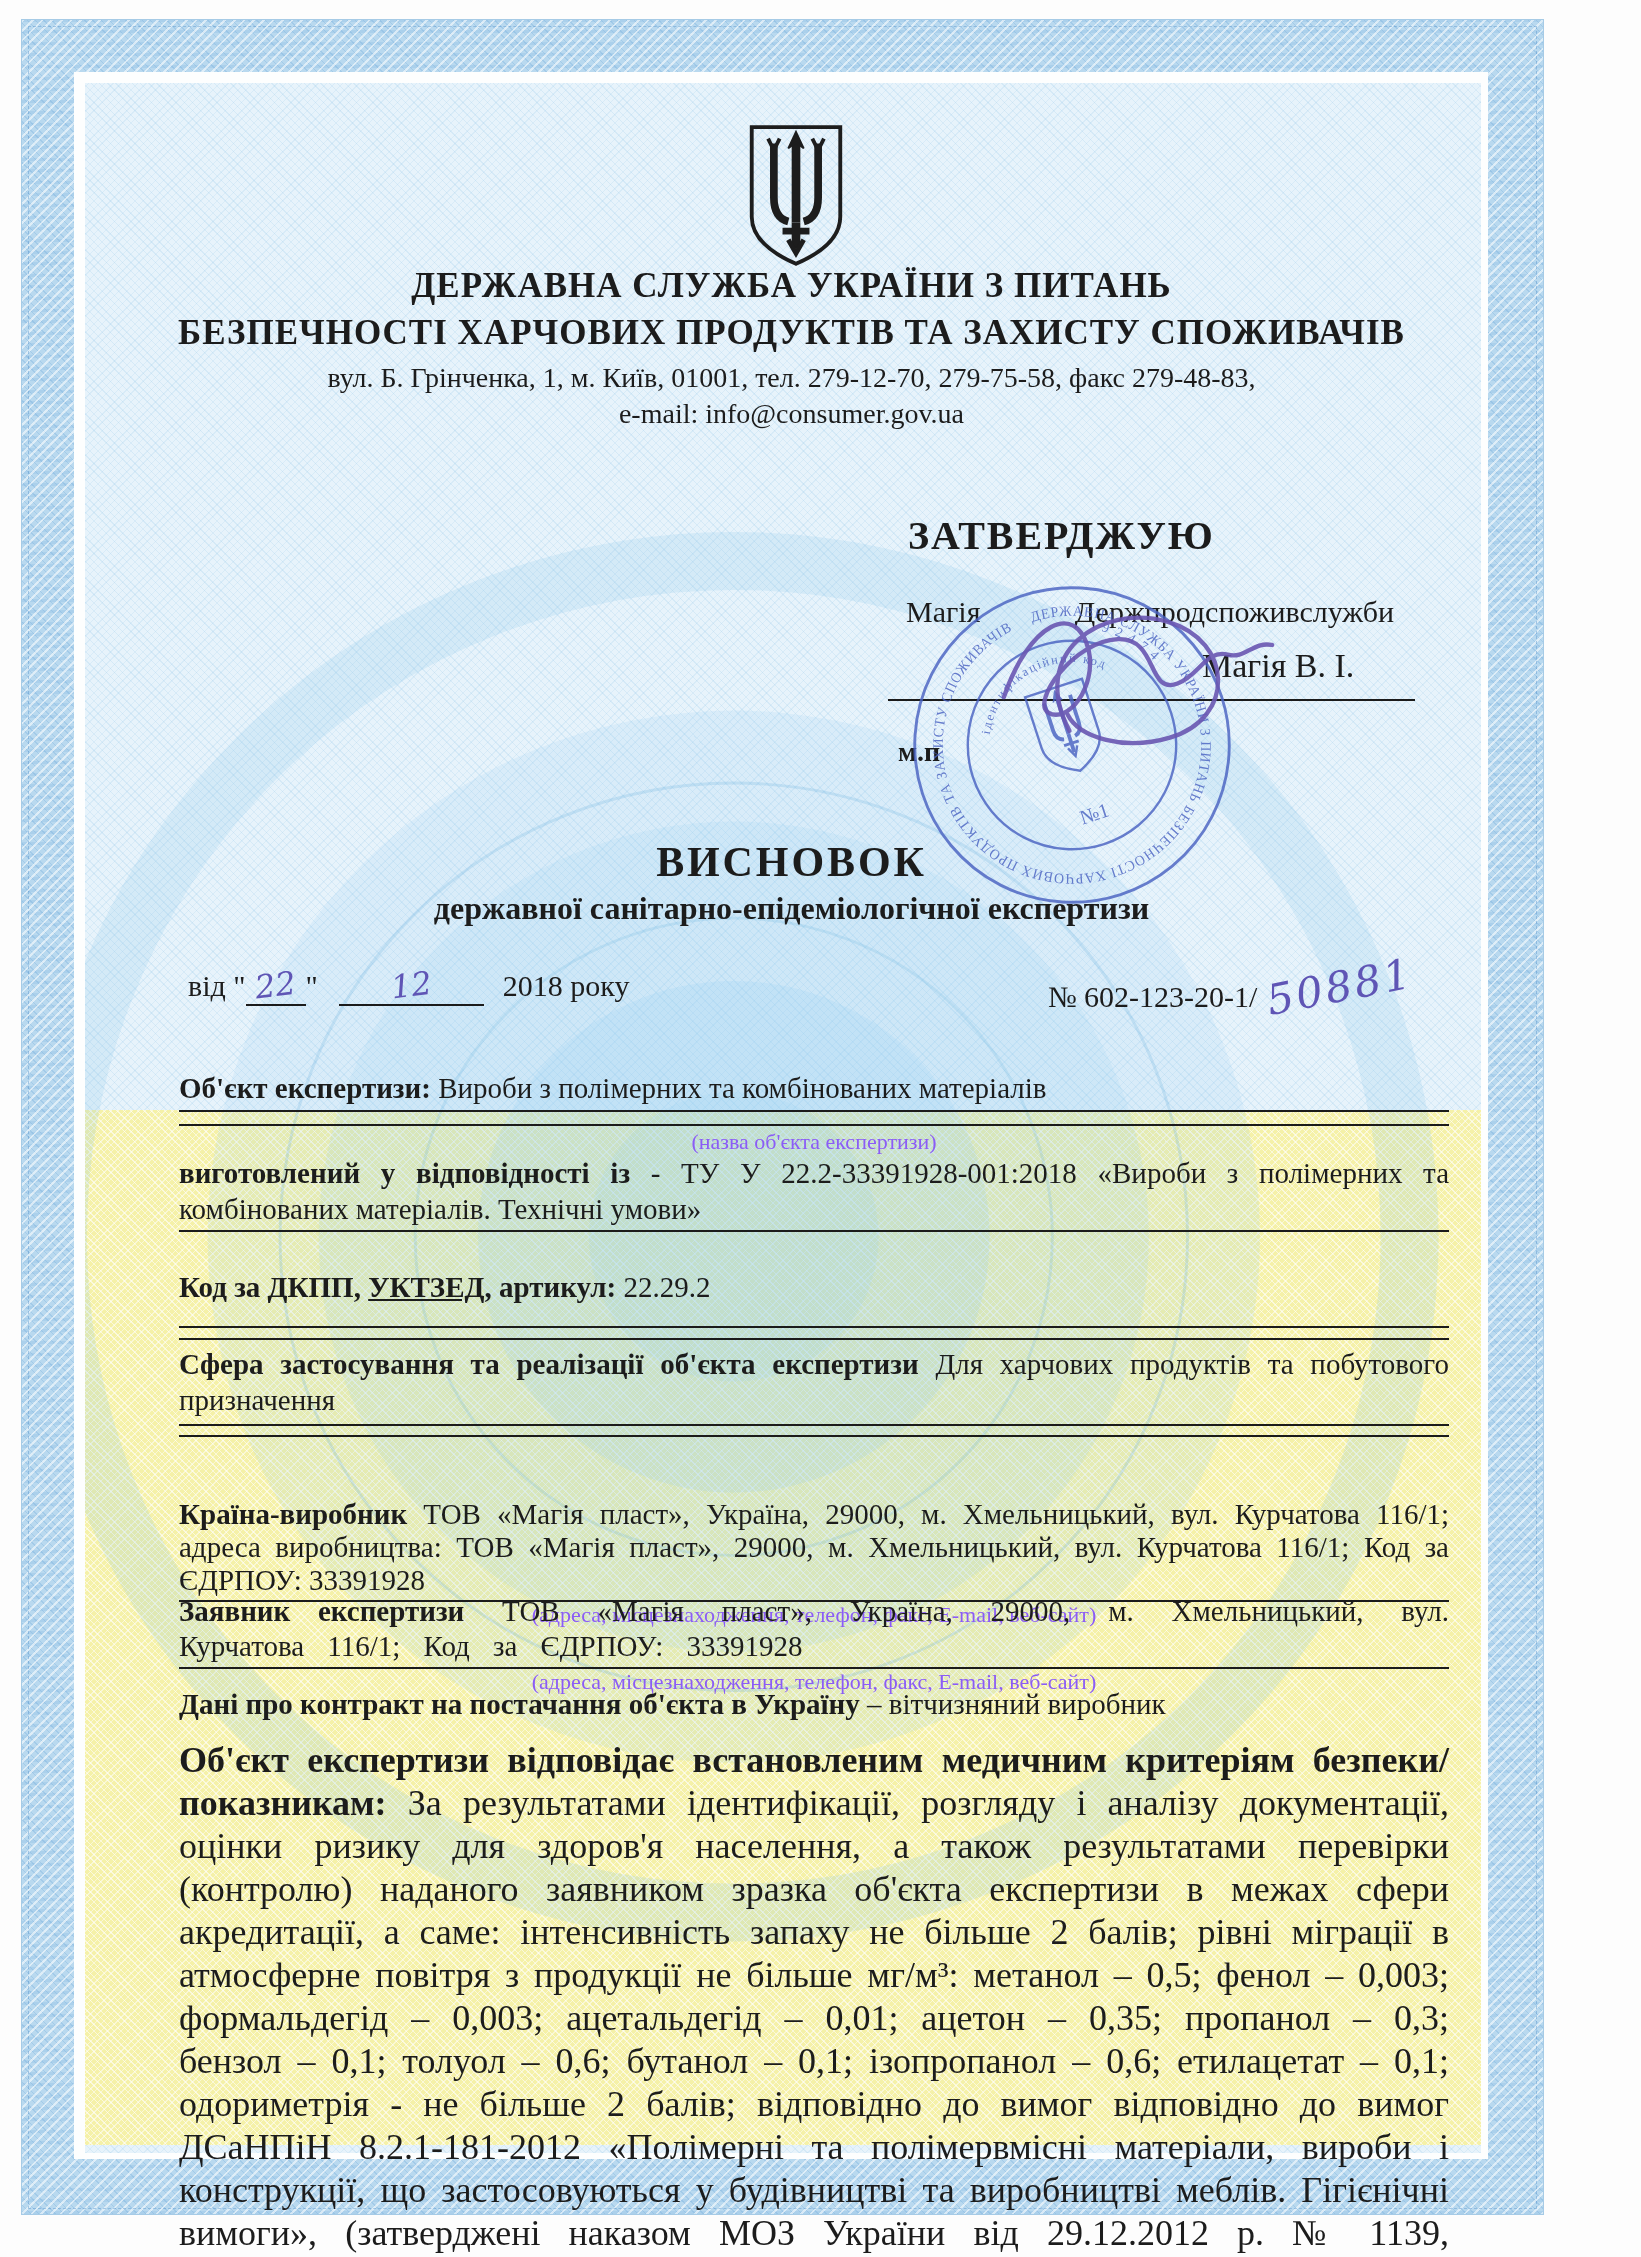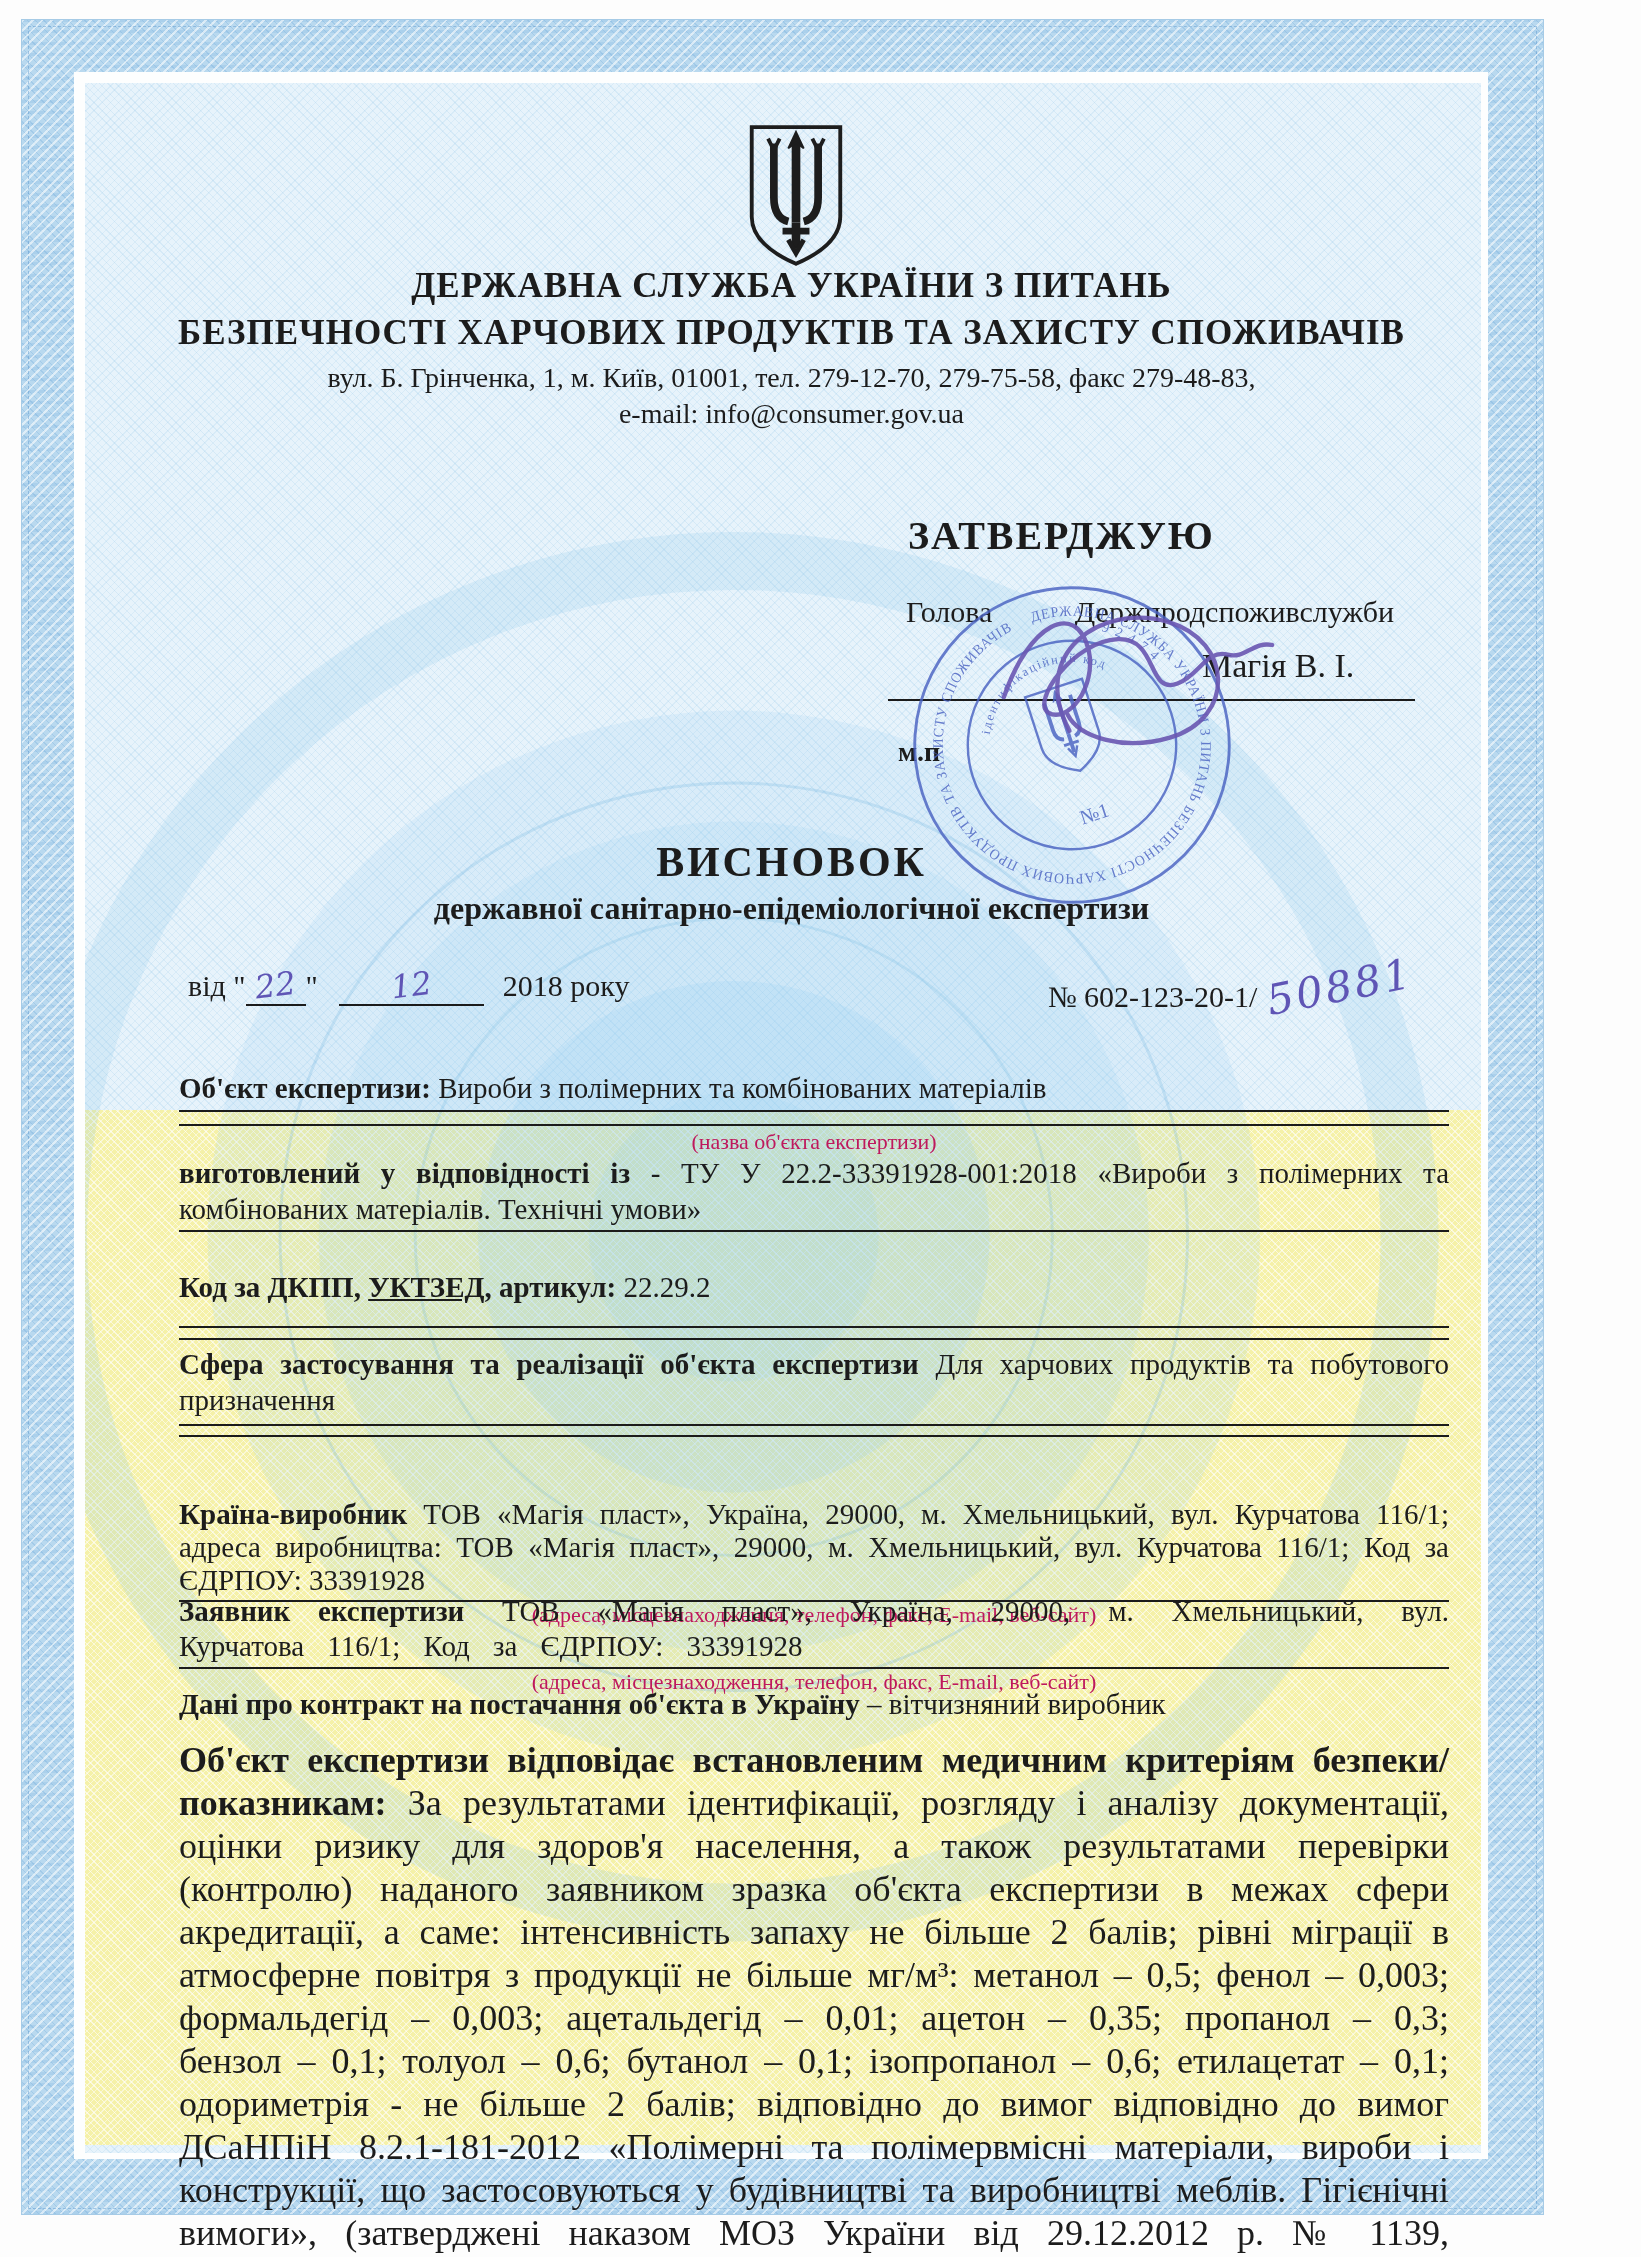--- a/index.html
+++ b/index.html
@@ -33,21 +33,21 @@
   
   .abs{position:absolute;}
   .center{text-align:center;}
   .b{font-weight:bold;}
   .fs36{font-size:35px;} .fs33{font-size:32px;} .fs31{font-size:30px;}
   .fs29{font-size:28px;}
   .field{position:absolute;left:179px;width:1270px;}
   .field .txt{font-size:29px;line-height:36px;text-align:justify;}
   .rule{border-top:2.9px solid #1b1b1b;height:0;}
   .rule2{border-top:2.4px solid #1b1b1b;height:0;}
-  .caption{font-size:22px;text-align:center;color:#be185d;margin-top:3.9px;}
+  .caption{font-size:22px;text-align:center;color:#8b5cf6;margin-top:3.9px;}
   .hw{display:inline-block;font-style:italic;color:#5f55b5;transform:rotate(-7deg);
       font-family:"DejaVu Serif","Liberation Serif",serif;}
   .blank{display:inline-block;border-bottom:2.4px solid #1b1b1b;text-align:center;vertical-align:baseline;}
 
   .para{font-size:36px;line-height:43px;text-align:justify;word-spacing:0.12em;}
 </style>
 </head>
 <body>
 
 <div class="page">
@@ -85,21 +85,21 @@
 
   <div class="abs center" style="left:135px;top:266px;width:1313px">
     <div class="b fs36" style="letter-spacing:1px">ДЕРЖАВНА СЛУЖБА УКРАЇНИ З ПИТАНЬ</div>
     <div class="b fs36" style="letter-spacing:1px;margin-top:6.8px">БЕЗПЕЧНОСТІ ХАРЧОВИХ ПРОДУКТІВ ТА ЗАХИСТУ СПОЖИВАЧІВ</div>
     <div class="fs29" style="margin-top:9.7px">вул. Б. Грінченка, 1, м. Київ, 01001, тел. 279-12-70, 279-75-58, факс 279-48-83,</div>
     <div class="fs29" style="margin-top:3.9px">e-mail: info@consumer.gov.ua</div>
   </div>
 
   <div class="abs b" style="left:908px;top:512px;font-size:40px;letter-spacing:1.9px">ЗАТВЕРДЖУЮ</div>
   <div class="abs fs31" style="left:906px;top:595px;width:488px;display:flex;justify-content:space-between">
-    <span>Голова</span>
+    <span>Магія</span>
     <span>Держпродспоживслужби</span>
   </div>
   <div class="abs" style="left:1202px;top:647px;font-size:34px">Магія В. І.</div>
   <div class="abs" style="left:888px;top:699px;width:527px;border-top:2.9px solid #1b1b1b"></div>
   <div class="abs b fs29" style="left:898px;top:736px">м.п</div>
 
   <svg class="abs" style="left:908px;top:581px;opacity:.82" width="328" height="328" viewBox="0 0 340 340">
     <defs>
       <path id="oring" d="M 170 170 m 0 -134 a 134 134 0 1 1 -0.02 0"></path>
       <path id="iring" d="M 84 170 a 86 86 0 1 1 172 0"></path>

